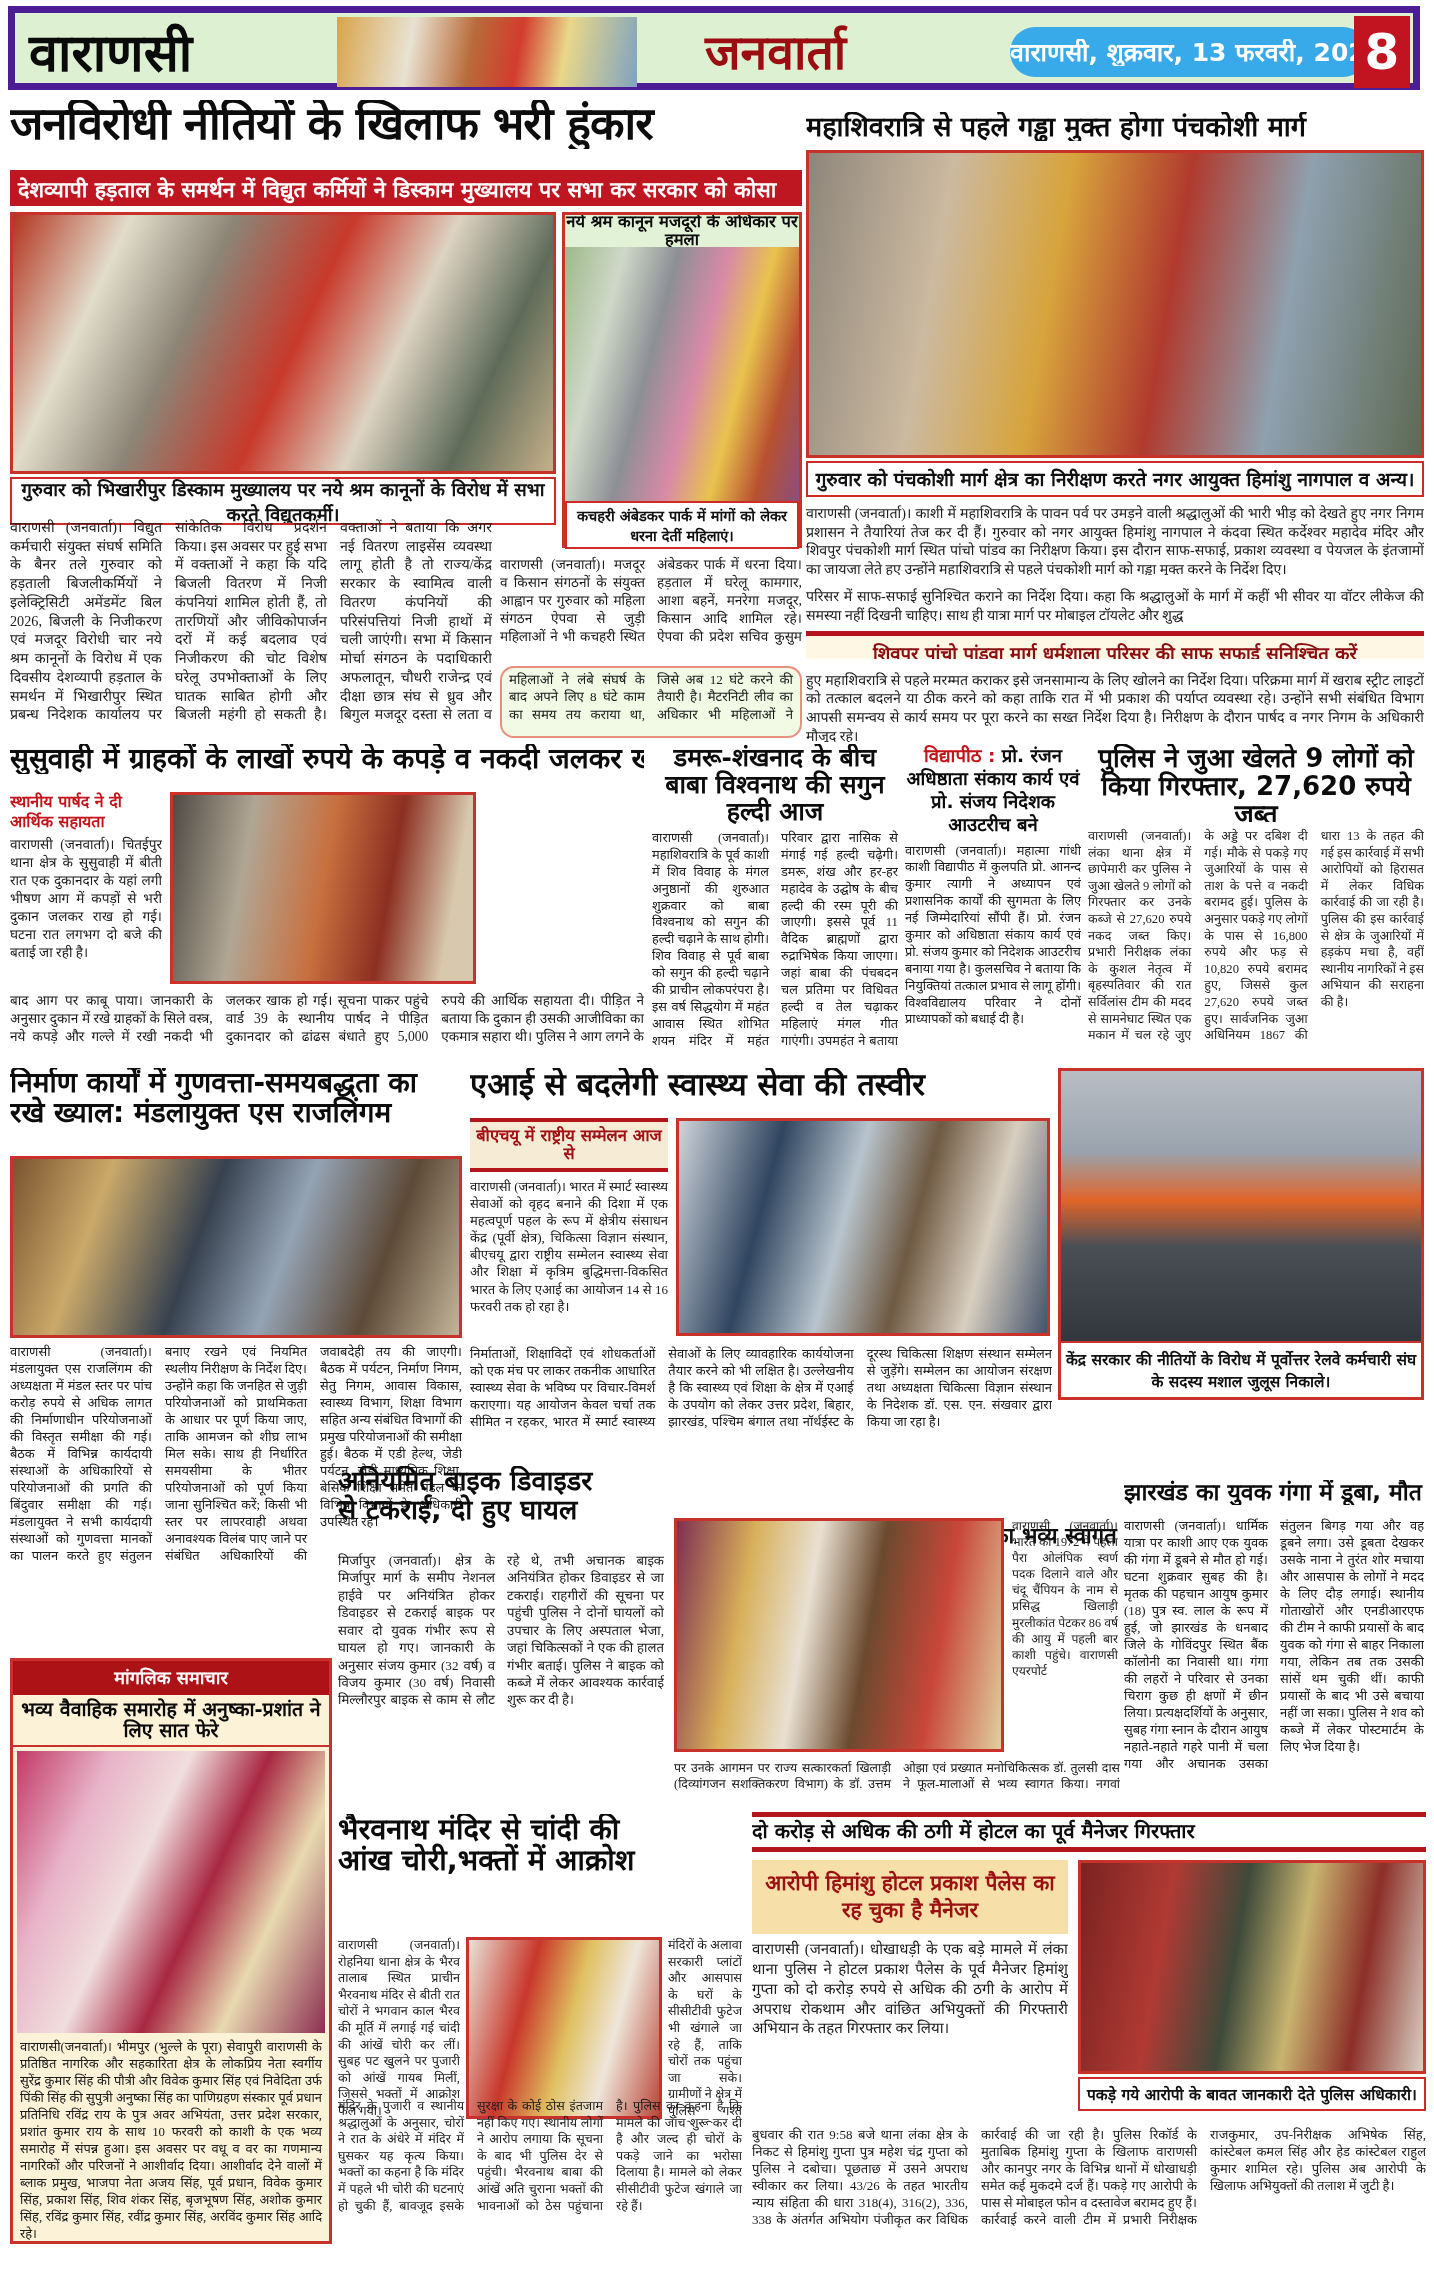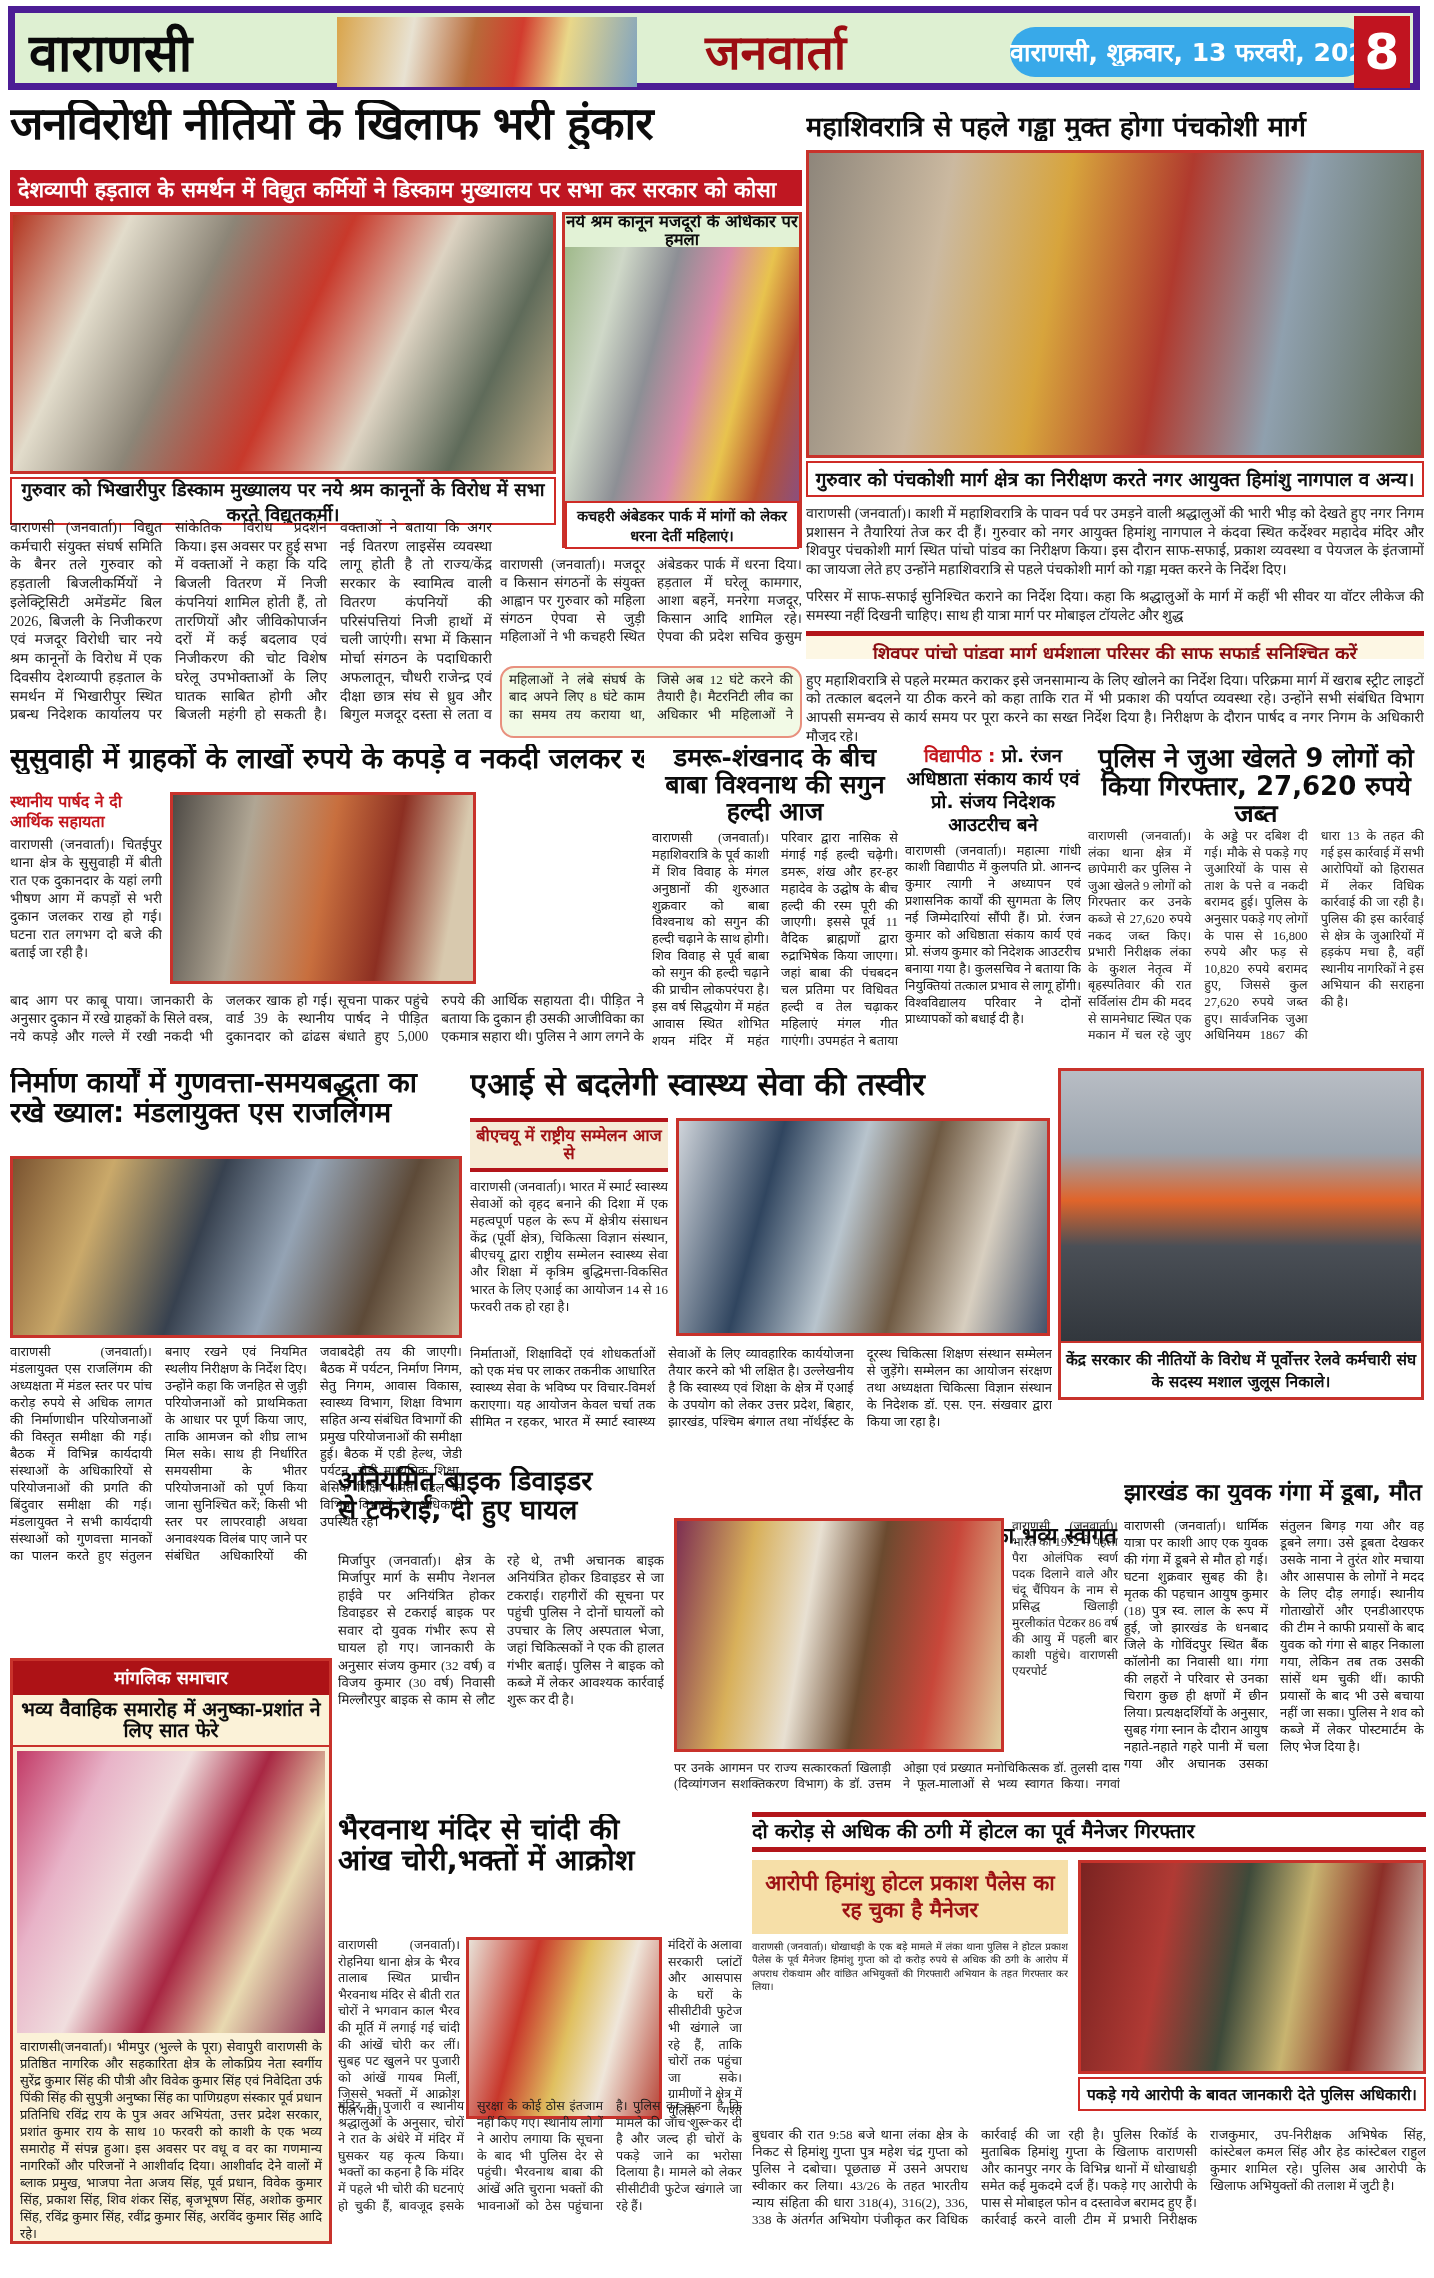--- a/index.html
+++ b/index.html
@@ -171,21 +171,21 @@
   </div>
   <div class="abs body-txt cols3" style="left:338px;top:2098px;width:404px;height:172px;font-size:12.6px;">मंदिर के पुजारी व स्थानीय श्रद्धालुओं के अनुसार, चोरों ने रात के अंधेरे में मंदिर में घुसकर यह कृत्य किया। भक्तों का कहना है कि मंदिर में पहले भी चोरी की घटनाएं हो चुकी हैं, बावजूद इसके सुरक्षा के कोई ठोस इंतजाम नहीं किए गए। स्थानीय लोगों ने आरोप लगाया कि सूचना के बाद भी पुलिस देर से पहुंची। भैरवनाथ बाबा की आंखें अति चुराना भक्तों की भावनाओं को ठेस पहुंचाना है। पुलिस का कहना है कि मामले की जांच शुरू कर दी है और जल्द ही चोरों के पकड़े जाने का भरोसा दिलाया है। मामले को लेकर सीसीटीवी फुटेज खंगाले जा रहे हैं।</div>
 
   <div class="abs" style="left:752px;top:1812px;width:674px;height:460px;overflow:hidden;">
     <div style="height:5px;background:#b3151a;"></div>
     <div class="hl nowrap" style="font-size:20px;padding:4px 0 4px 0;">दो करोड़ से अधिक की ठगी में होटल का पूर्व मैनेजर गिरफ्तार</div>
     <div style="height:5px;background:#b3151a;"></div>
     <div style="display:flex;gap:10px;margin-top:8px;height:258px;overflow:hidden;">
       <div style="width:316px;overflow:hidden;">
         <div class="hl" style="background:#f6dfa8;color:#9c1013;font-size:21px;text-align:center;padding:10px 8px;line-height:1.3;">आरोपी हिमांशु होटल प्रकाश पैलेस का रह चुका है मैनेजर</div>
-        <div class="body-txt" style="font-size:10px;margin-top:6px;">वाराणसी (जनवार्ता)। धोखाधड़ी के एक बड़े मामले में लंका थाना पुलिस ने होटल प्रकाश पैलेस के पूर्व मैनेजर हिमांशु गुप्ता को दो करोड़ रुपये से अधिक की ठगी के आरोप में अपराध रोकथाम और वांछित अभियुक्तों की गिरफ्तारी अभियान के तहत गिरफ्तार कर लिया।</div>
+        <div class="body-txt" style="font-size:15px;margin-top:6px;">वाराणसी (जनवार्ता)। धोखाधड़ी के एक बड़े मामले में लंका थाना पुलिस ने होटल प्रकाश पैलेस के पूर्व मैनेजर हिमांशु गुप्ता को दो करोड़ रुपये से अधिक की ठगी के आरोप में अपराध रोकथाम और वांछित अभियुक्तों की गिरफ्तारी अभियान के तहत गिरफ्तार कर लिया।</div>
       </div>
       <div style="width:348px;flex:none;">
         <div class="photo ph-police" style="width:348px;height:214px;"></div>
         <div class="cap" style="width:348px;height:34px;font-size:15.5px;box-sizing:border-box;margin-top:3px;">
           <span>पकड़े गये आरोपी के बावत जानकारी देते पुलिस अधिकारी।</span>
         </div>
       </div>
     </div>
     <div class="body-txt cols3" style="margin-top:8px;height:150px;font-size:13px;">बुधवार की रात 9:58 बजे थाना लंका क्षेत्र के निकट से हिमांशु गुप्ता पुत्र महेश चंद्र गुप्ता को पुलिस ने दबोचा। पूछताछ में उसने अपराध स्वीकार कर लिया। 43/26 के तहत भारतीय न्याय संहिता की धारा 318(4), 316(2), 336, 338 के अंतर्गत अभियोग पंजीकृत कर विधिक कार्रवाई की जा रही है। पुलिस रिकॉर्ड के मुताबिक हिमांशु गुप्ता के खिलाफ वाराणसी और कानपुर नगर के विभिन्न थानों में धोखाधड़ी समेत कई मुकदमे दर्ज हैं। पकड़े गए आरोपी के पास से मोबाइल फोन व दस्तावेज बरामद हुए हैं। कार्रवाई करने वाली टीम में प्रभारी निरीक्षक राजकुमार, उप-निरीक्षक अभिषेक सिंह, कांस्टेबल कमल सिंह और हेड कांस्टेबल राहुल कुमार शामिल रहे। पुलिस अब आरोपी के खिलाफ अभियुक्तों की तलाश में जुटी है।</div>
   </div>

